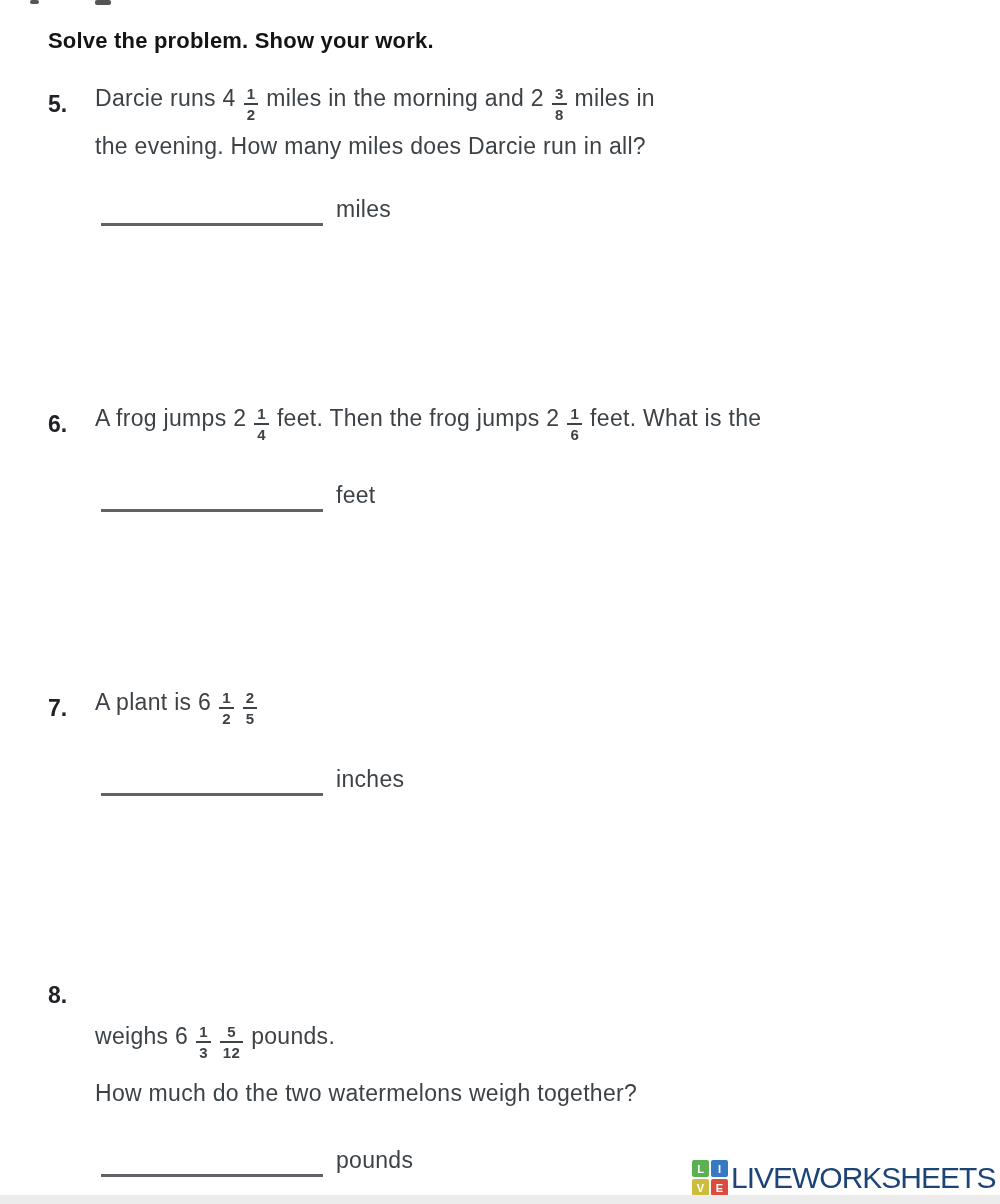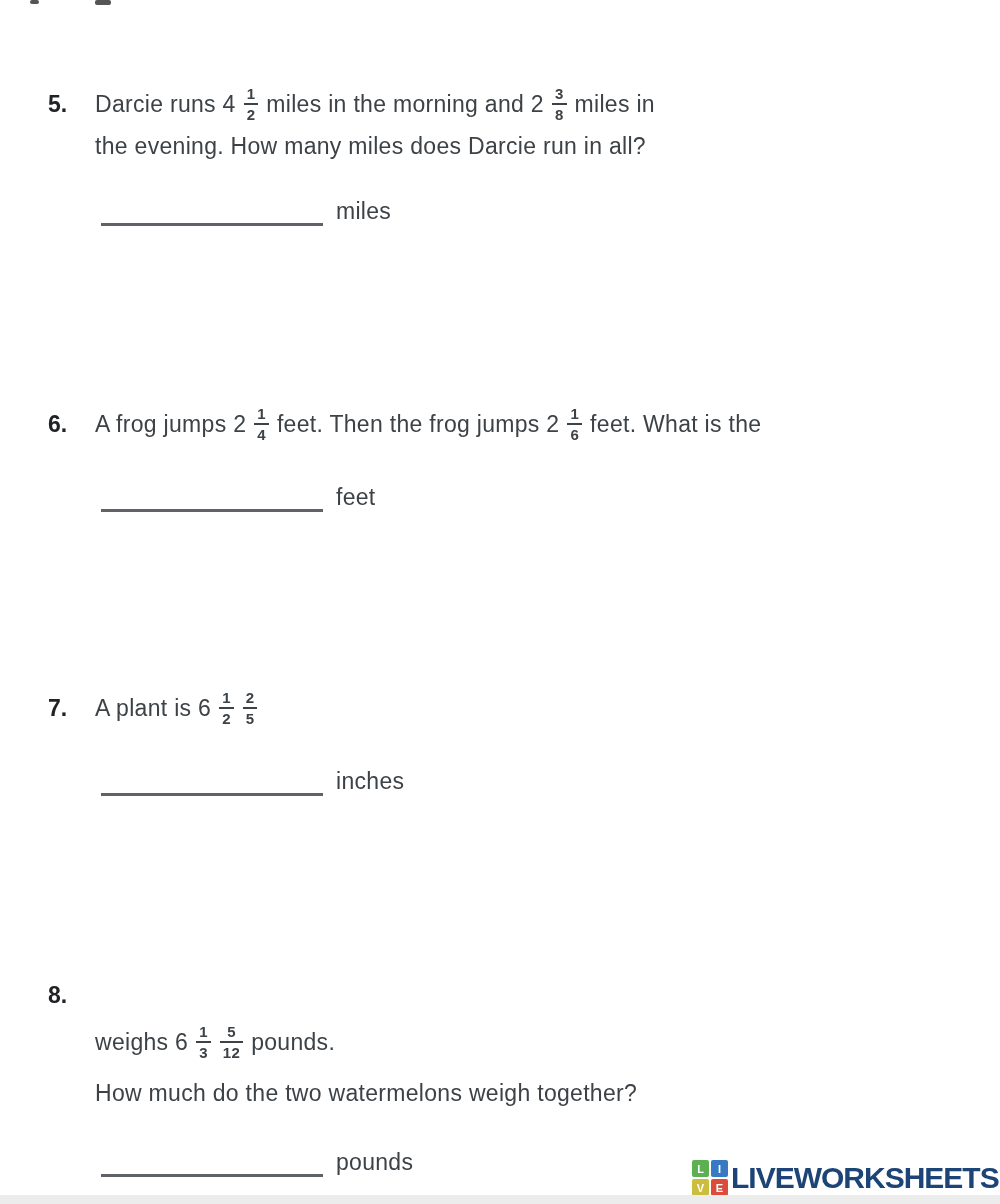--- a/index.html
+++ b/index.html
@@ -28,21 +28,21 @@
 
   .problem-line {
     position:absolute; left:48px; right:20px;
     display:flex; align-items:center;
   }
   .pnum {
     width:47px; flex:0 0 47px;
     font-weight:bold; color:#202225; font-size:23px;
   }
   .content {
-    display:flex; align-items:center; column-gap:7px;
+    display:flex; align-items:flex-start; column-gap:7px;
     font-size:23px; letter-spacing:0.3px; color:#3d4247;
     white-space:nowrap;
   }
   .seg { white-space:pre; }
 
   .frac {
     display:inline-flex; flex-direction:column; align-items:center;
     font-size:15px; line-height:1.15; font-weight:bold;
     color:#3d4247; margin:0 1px;
   }
@@ -79,36 +79,37 @@
   .logo-squares {
     display:grid; grid-template-columns:17px 17px; grid-auto-rows:17px;
     gap:2px; margin-right:3px;
   }
   .logo-sq {
     display:flex; align-items:center; justify-content:center;
     color:#ffffff; font-size:11px; font-weight:bold;
     border-radius:2px;
   }
   .logo-word {
-    font-size:30px; font-weight:bold; letter-spacing:-1px;
+    font-size:30px; font-weight:normal; letter-spacing:-1px;
   }
 
   .bottom-strip {
     position:absolute; left:0; top:1195px; width:1000px; height:9px;
     background:#ececec;
   }
 </style>
 </head>
 <body>
 
 <div class="page">
 
   <span class="artifact a1"></span>
   <span class="artifact a2"></span>
 
+  <h1 class="heading">Solve the problem. Show your work.</h1>
 
   <div id="problems">
       <div class="problem-line" id="p5-l0">
         <span class="pnum">5.</span>
         <span class="content">
           <span class="seg">Darcie runs 4</span>
           <span class="frac">
             <span class="fnum">1</span>
             <span class="fden">2</span>
           </span>

